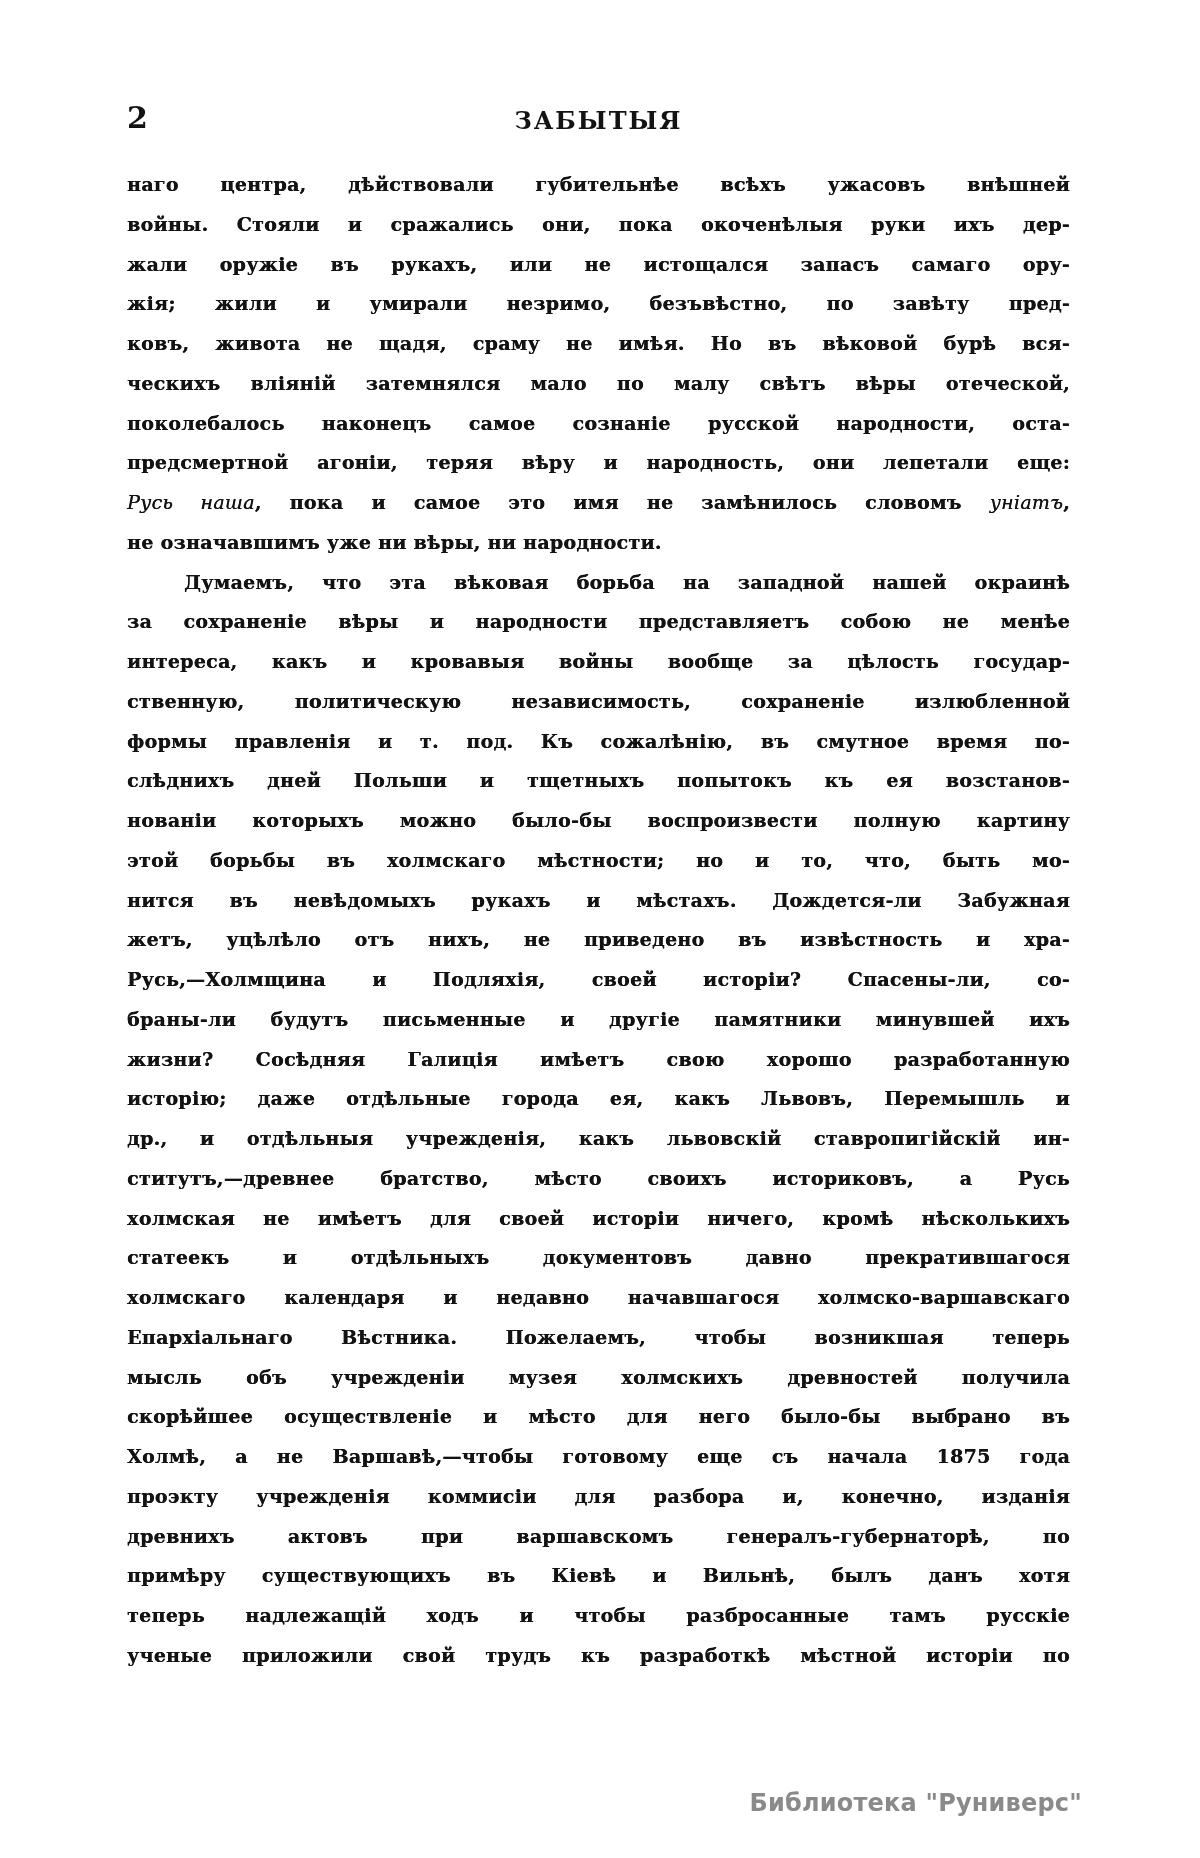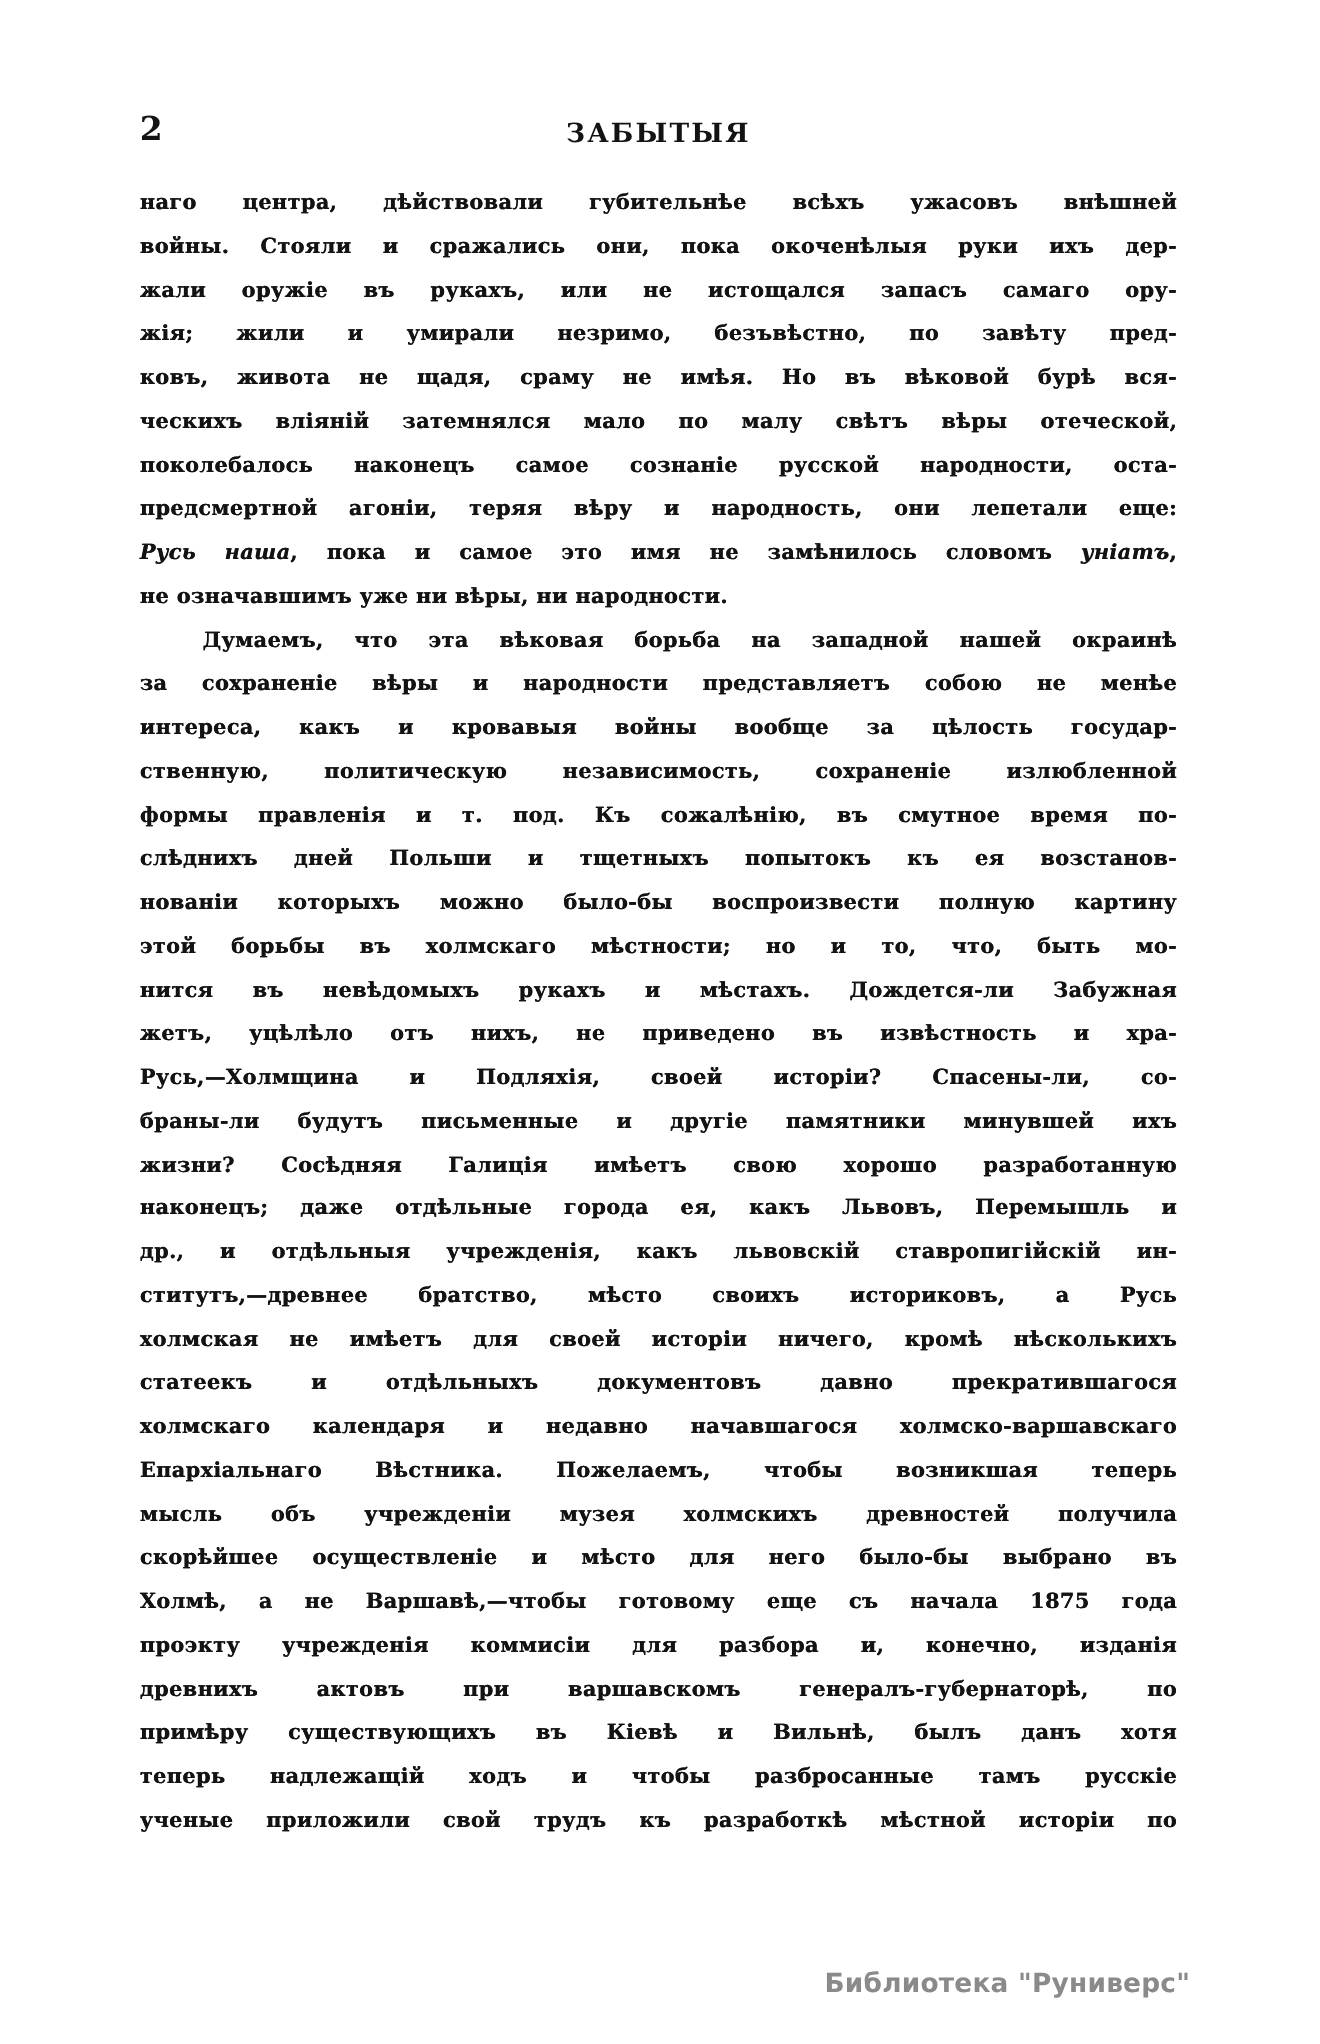--- a/index.html
+++ b/index.html
@@ -60,21 +60,21 @@
   }
   .line.left {
     text-align: center;
     text-align-last: left;
   }
   .line.indent {
     text-indent: 57px;
   }
   .line em {
     font-style: italic;
-    font-weight: bold;
+    font-weight: normal;
   }
   .watermark {
     position: absolute;
     top: 1789px;
     right: 118px;
     font-family: "DejaVu Sans", sans-serif;
     font-weight: bold;
     font-size: 24px;
     letter-spacing: 0.2px;
   }
@@ -105,21 +105,21 @@
       <div class="line">ственную, политическую независимость, сохраненіе излюбленной</div>
       <div class="line">формы правленія и т. под. Къ сожалѣнію, въ смутное время по-</div>
       <div class="line">слѣднихъ дней Польши и тщетныхъ попытокъ къ ея возстанов-</div>
       <div class="line">нованіи которыхъ можно было-бы воспроизвести полную картину</div>
       <div class="line">этой борьбы въ холмскаго мѣстности; но и то, что, быть мо-</div>
       <div class="line">нится въ невѣдомыхъ рукахъ и мѣстахъ. Дождется-ли Забужная</div>
       <div class="line">жетъ, уцѣлѣло отъ нихъ, не приведено въ извѣстность и хра-</div>
       <div class="line">Русь,—Холмщина и Подляхія, своей исторіи? Спасены-ли, со-</div>
       <div class="line">браны-ли будутъ письменные и другіе памятники минувшей ихъ</div>
       <div class="line">жизни? Сосѣдняя Галиція имѣетъ свою хорошо разработанную</div>
-      <div class="line">наконецъ; даже отдѣльные города ея, какъ Львовъ, Перемышль и</div>
+      <div class="line">исторію; даже отдѣльные города ея, какъ Львовъ, Перемышль и</div>
       <div class="line">др., и отдѣльныя учрежденія, какъ львовскій ставропигійскій ин-</div>
       <div class="line">ститутъ,—древнее братство, мѣсто своихъ историковъ, а Русь</div>
       <div class="line">холмская не имѣетъ для своей исторіи ничего, кромѣ нѣсколькихъ</div>
       <div class="line">статеекъ и отдѣльныхъ документовъ давно прекратившагося</div>
       <div class="line">холмскаго календаря и недавно начавшагося холмско-варшавскаго</div>
       <div class="line">Епархіальнаго Вѣстника. Пожелаемъ, чтобы возникшая теперь</div>
       <div class="line">мысль объ учрежденіи музея холмскихъ древностей получила</div>
       <div class="line">скорѣйшее осуществленіе и мѣсто для него было-бы выбрано въ</div>
       <div class="line">Холмѣ, а не Варшавѣ,—чтобы готовому еще съ начала 1875 года</div>
       <div class="line">проэкту учрежденія коммисіи для разбора и, конечно, изданія</div>

